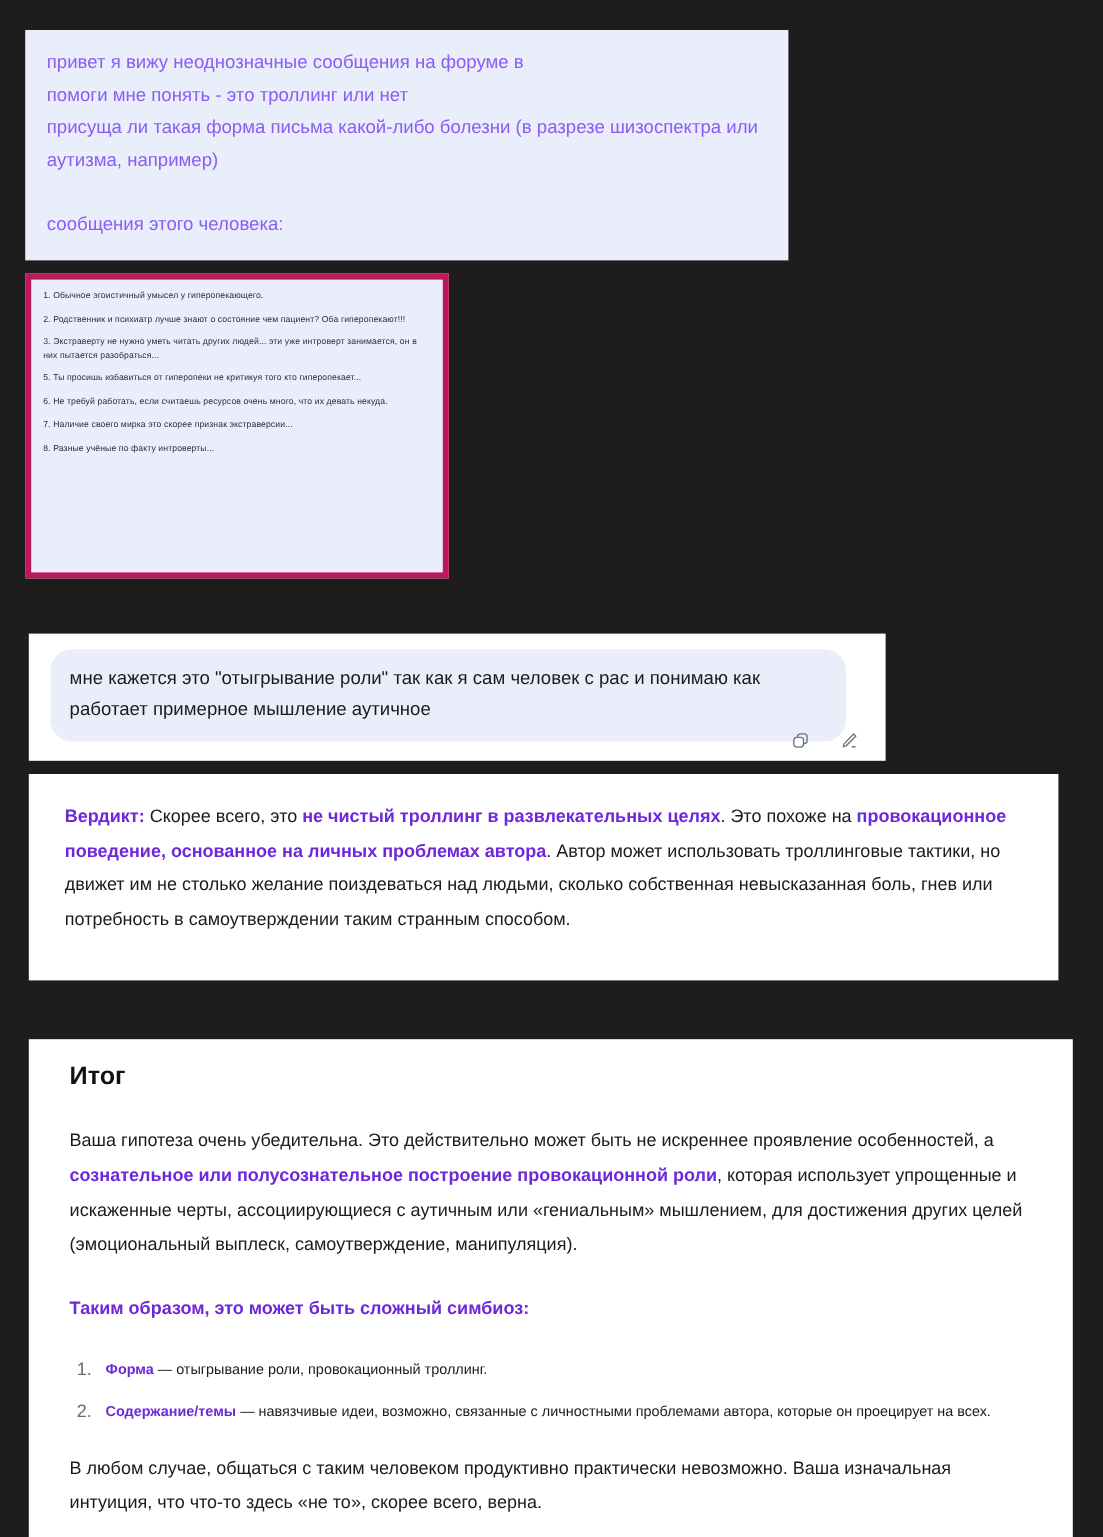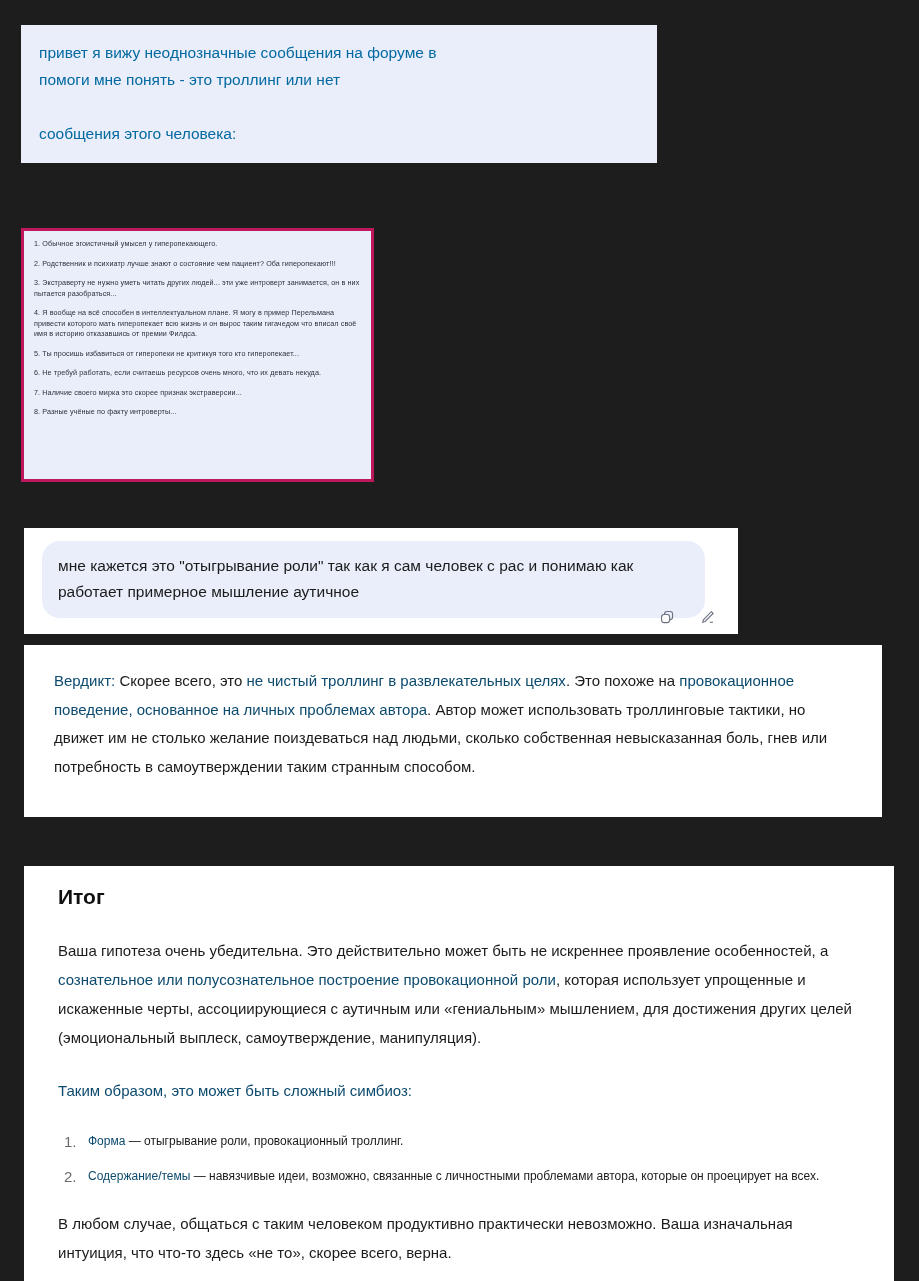--- a/index.html
+++ b/index.html
@@ -16,30 +16,30 @@
   .user-block-1{
     position:absolute;left:21px;top:25px;width:636px;
     background:#e9eefa;
     padding:14px 18px 16px 18px;
     box-sizing:border-box;
   }
   .user-block-1 p{
     margin:0;
     font-size:15.5px;
     line-height:27px;
-    color:#0369a1;
+    color:#8b5cf6;
     white-space:pre-wrap;
   }
   .spacer-line{height:27px;}
 
   
   .embedded-shot{
     position:absolute;left:21px;top:228px;width:353px;height:254px;
     background:#e9eefa;
-    border:3px solid #be185d;
+    border:5px solid #be185d;
     box-sizing:border-box;
     padding:8px 10px 6px 10px;
     overflow:hidden;
   }
   .embedded-shot .line{
     font-size:7.2px;
     line-height:10.5px;
     color:#2a2f38;
     margin:0 0 9px 0;
     letter-spacing:0.1px;
@@ -125,39 +125,39 @@
     color:#1b1b1b;
     margin-bottom:6px;
     padding-left:4px;
   }
   ol.symbiosis li:before{
     content:counter(sym) ".";
     position:absolute;left:-20px;top:0;
     color:#6b6b6b;
     font-size:15px;
   }
-  b,strong{font-weight:normal;color:#0c4a6e;}
+  b,strong{font-weight:bold;color:#6d28d9;}
 </style>
 </head>
 <body>
 
 <div class="page">
 
   <div class="user-block-1">
     <p>привет я вижу неоднозначные сообщения на форуме в</p>
     <p>помоги мне понять - это троллинг или нет</p>
+    <p>присуща ли такая форма письма какой-либо болезни (в разрезе шизоспектра или аутизма, например)</p>
     <div class="spacer-line"></div>
     <p>сообщения этого человека:</p>
   </div>
 
   <div class="embedded-shot">
     <p class="line">1. Обычное эгоистичный умысел у гиперопекающего.</p>
     <p class="line">2. Родственник и психиатр лучше знают о состояние чем пациент? Оба гиперопекают!!!</p>
     <p class="line">3. Экстраверту не нужно уметь читать других людей... эти уже интроверт занимается, он в них пытается разобраться...</p>
-    <p class="line">4. Я вообще на всё способен в интеллектуальном плане. Я могу в пример Перельмана привести которого мать гиперопекает всю жизнь и он вырос таким гигачедом что вписал своё имя в историю отказавшись от премии Филдса.</p>
     <p class="line">5. Ты просишь избавиться от гиперопеки не критикуя того кто гиперопекает...</p>
     <p class="line">6. Не требуй работать, если считаешь ресурсов очень много, что их девать некуда.</p>
     <p class="line">7. Наличие своего мирка это скорее признак экстраверсии...</p>
     <p class="line">8. Разные учёные по факту интроверты...</p>
   </div>
 
   <div class="user-panel-2">
     <div class="bubble-2">
       <p>мне кажется это "отыгрывание роли" так как я сам человек с рас и понимаю как работает примерное мышление аутичное</p>
     </div>

